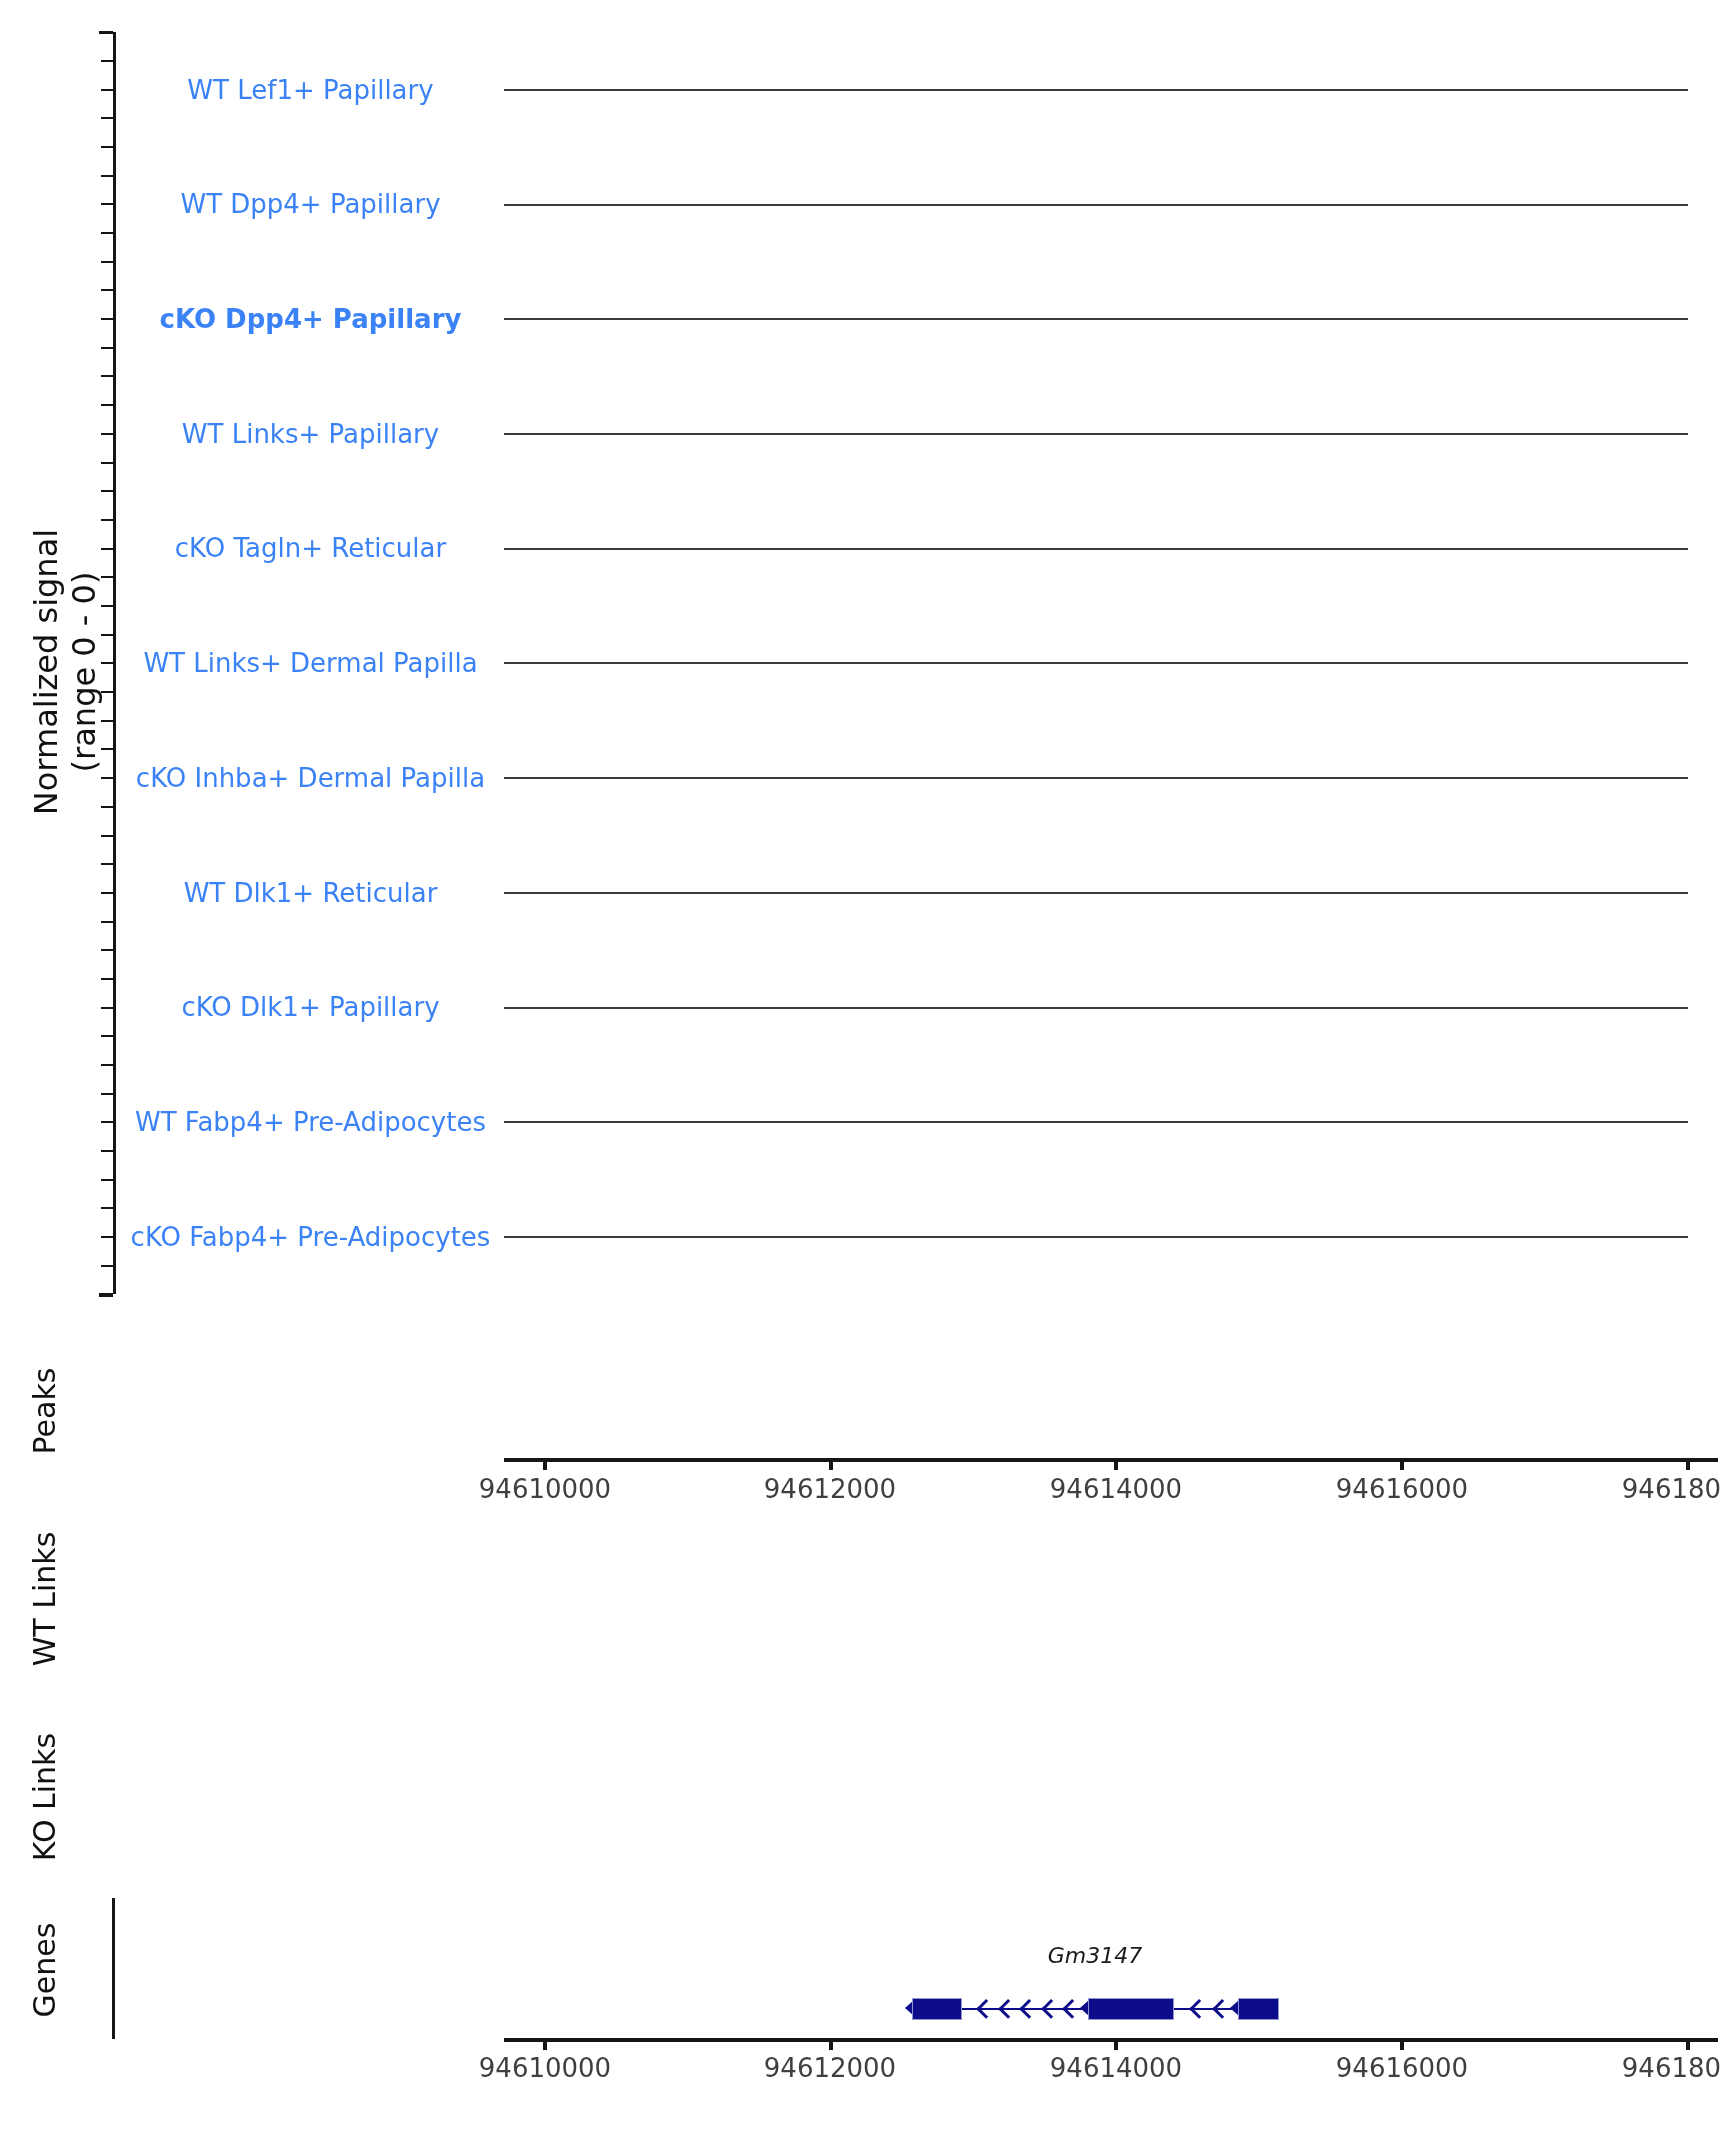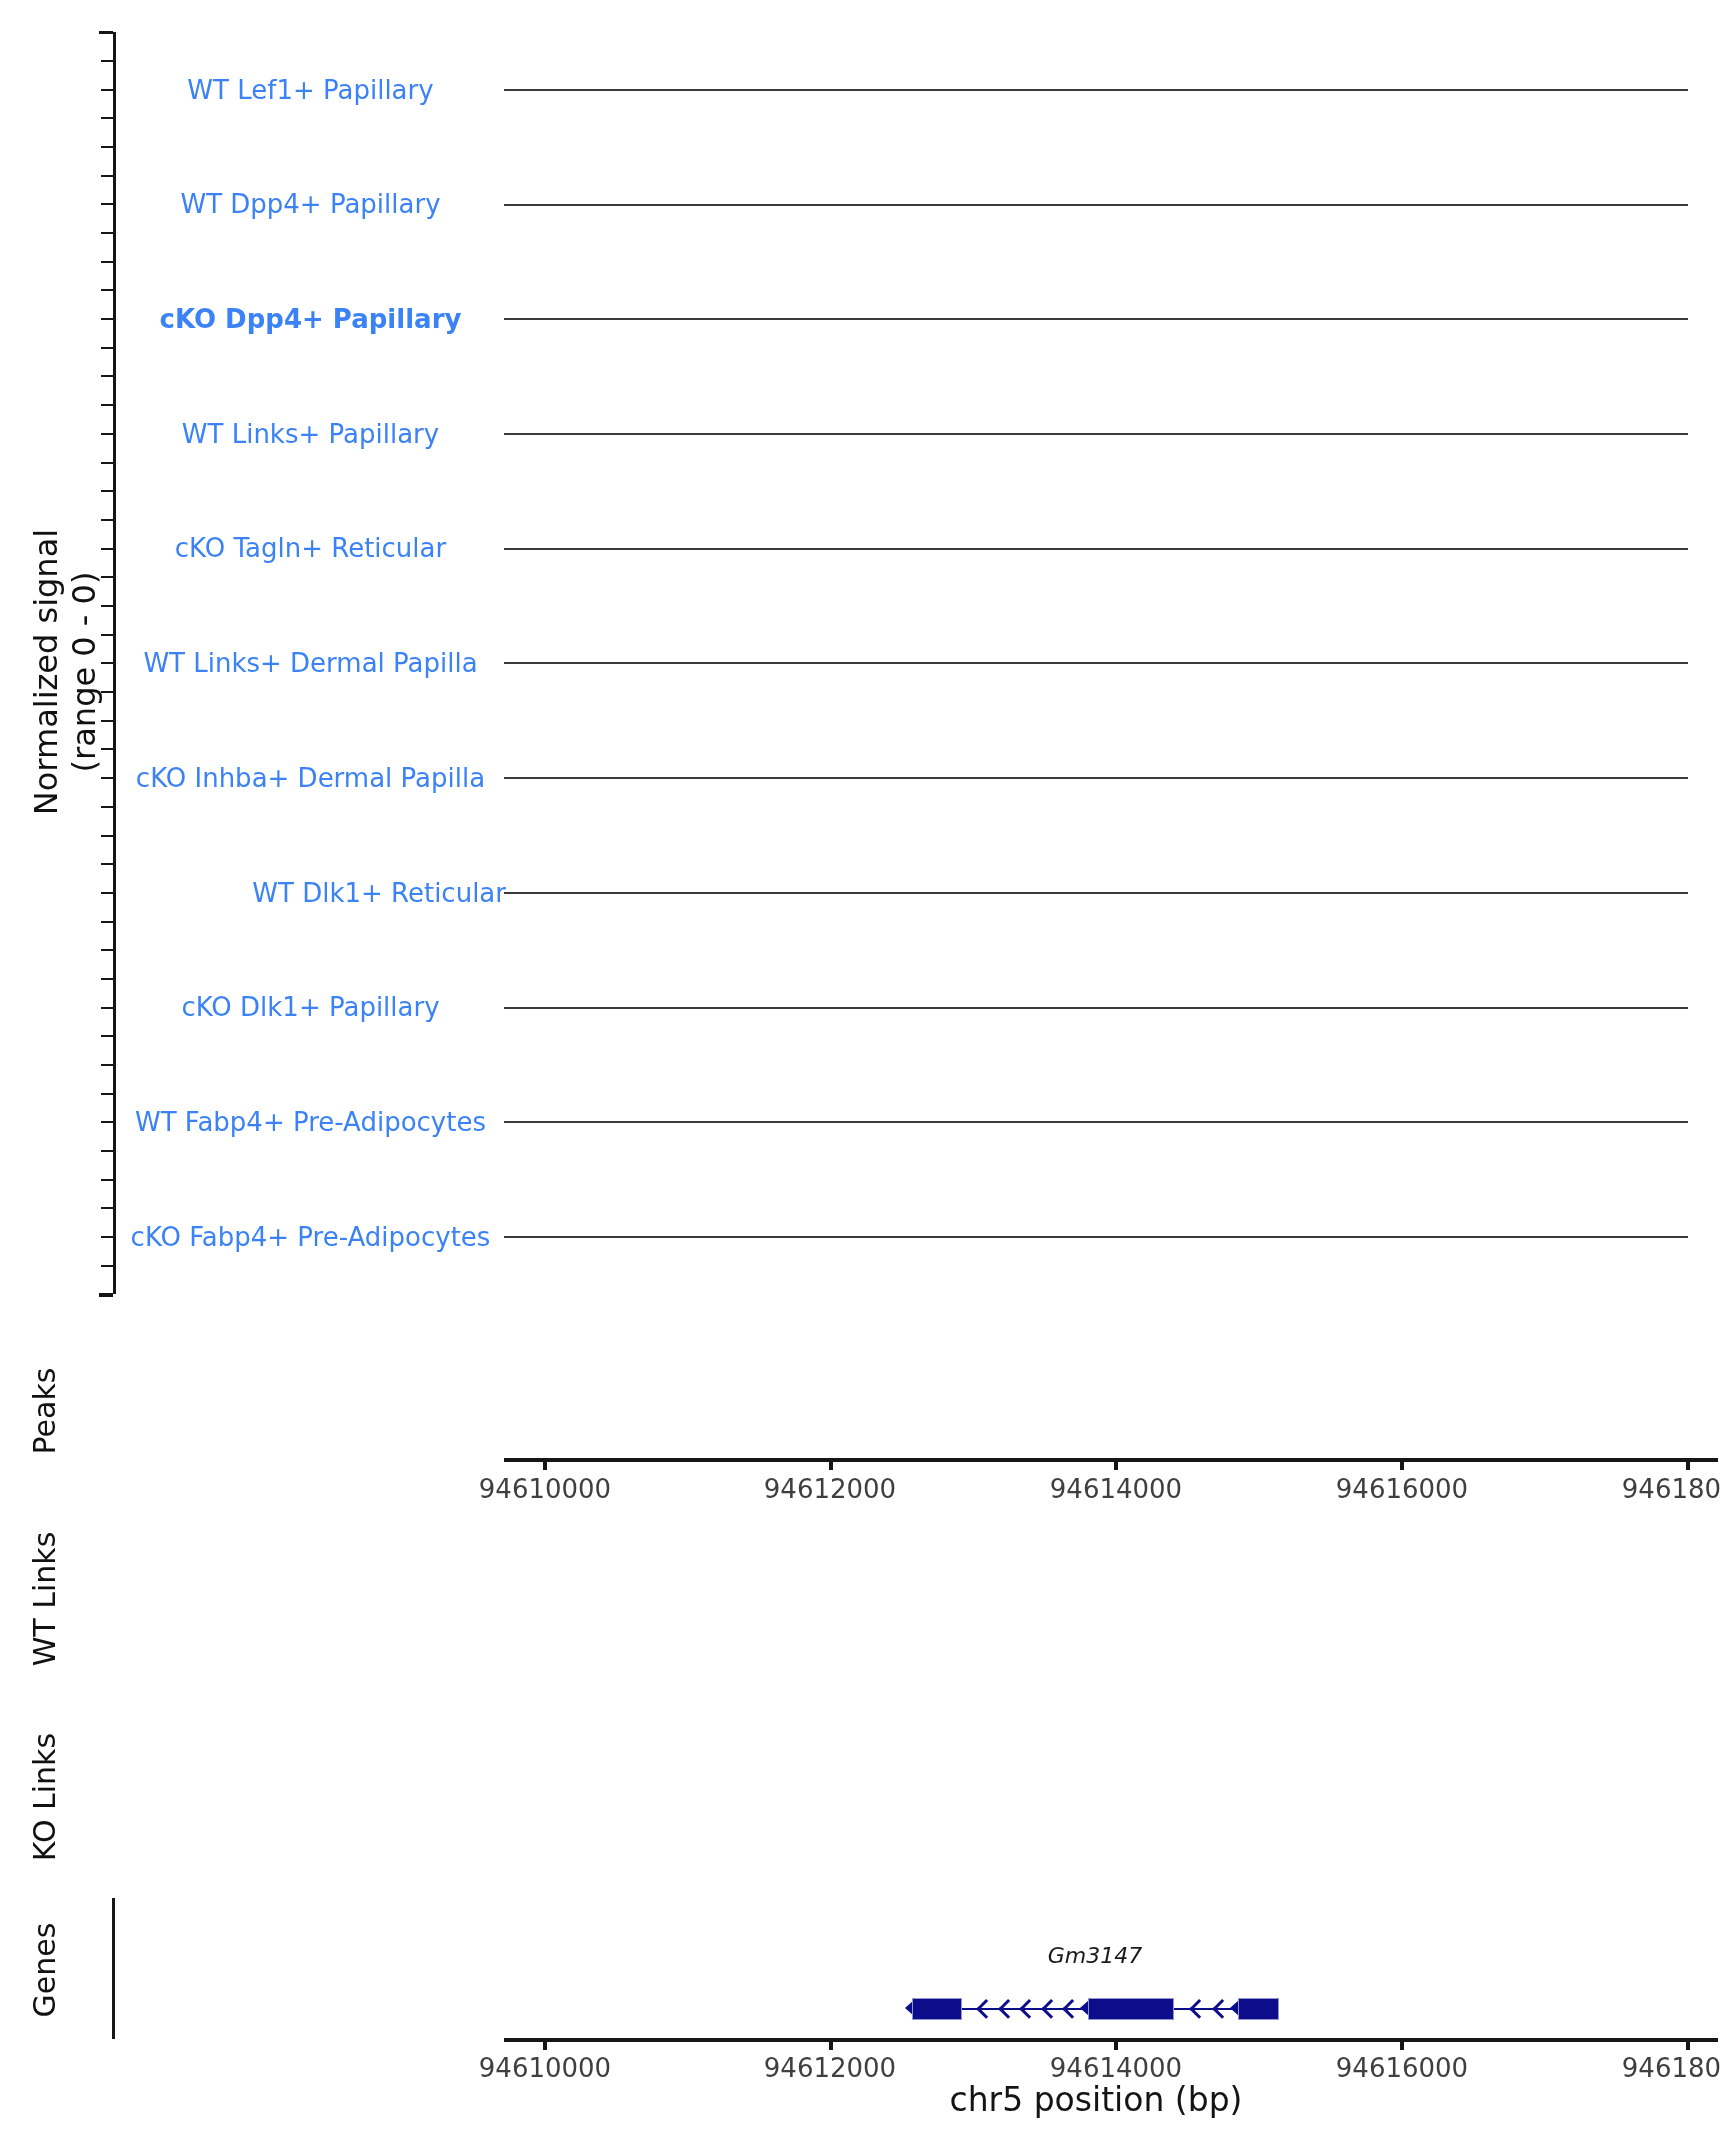--- a/index.html
+++ b/index.html
@@ -124,21 +124,21 @@
       <div class="track-label" style="top: 319px; font-weight: bold;">cKO Dpp4+ Papillary</div>
       <div class="track-line" style="top: 318px;"></div>
       <div class="track-label" style="top: 434px;">WT Links+ Papillary</div>
       <div class="track-line" style="top: 433px;"></div>
       <div class="track-label" style="top: 548px;">cKO Tagln+ Reticular</div>
       <div class="track-line" style="top: 548px;"></div>
       <div class="track-label" style="top: 663px;">WT Links+ Dermal Papilla</div>
       <div class="track-line" style="top: 662px;"></div>
       <div class="track-label" style="top: 778px;">cKO Inhba+ Dermal Papilla</div>
       <div class="track-line" style="top: 777px;"></div>
-      <div class="track-label" style="top: 893px; text-align: right;">WT Dlk1+ Reticular</div>
+      <div class="track-label" style="top: 893px;">WT Dlk1+ Reticular</div>
       <div class="track-line" style="top: 892px;"></div>
       <div class="track-label" style="top: 1007px;">cKO Dlk1+ Papillary</div>
       <div class="track-line" style="top: 1007px;"></div>
       <div class="track-label" style="top: 1122px;">WT Fabp4+ Pre-Adipocytes</div>
       <div class="track-line" style="top: 1121px;"></div>
       <div class="track-label" style="top: 1237px;">cKO Fabp4+ Pre-Adipocytes</div>
       <div class="track-line" style="top: 1236px;"></div>
     </div>
 
   <div class="vlabel" style="left:45px; top:1411px;">Peaks</div>
@@ -186,16 +186,15 @@
       <div class="ruler-ticklabel" style="left: 459px; top: 2053px;">94610000</div>
       <div class="ruler-tick" style="left: 829px; top: 2041px;"></div>
       <div class="ruler-ticklabel" style="left: 744px; top: 2053px;">94612000</div>
       <div class="ruler-tick" style="left: 1114px; top: 2041px;"></div>
       <div class="ruler-ticklabel" style="left: 1030px; top: 2053px;">94614000</div>
       <div class="ruler-tick" style="left: 1400px; top: 2041px;"></div>
       <div class="ruler-ticklabel" style="left: 1316px; top: 2053px;">94616000</div>
       <div class="ruler-tick" style="left: 1686px; top: 2041px;"></div>
       <div class="ruler-ticklabel" style="left: 1602px; top: 2053px;">94618000</div>
     </div>
-  <div class="x-axis-title">chr5 position (bp)</div>
 
 </div>
 
 
 </body></html>

